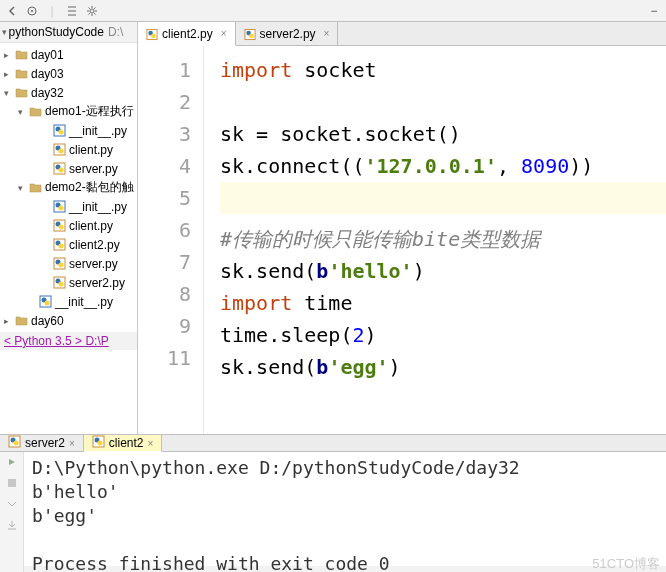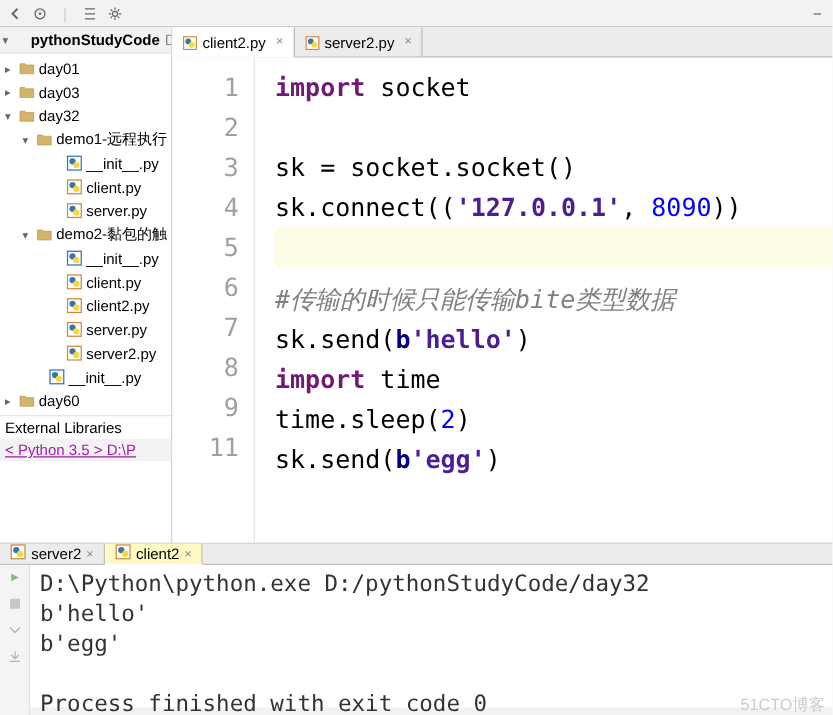--- a/index.html
+++ b/index.html
@@ -40,21 +40,21 @@
   overflow: hidden;
   font-size: 12px;
 }
 .proj-row {
   display: flex;
   align-items: center;
   padding: 3px 2px;
   background: #f2f2f2;
   border-bottom: 1px solid #e0e0e0;
 }
-.proj-row b { font-weight: bold; margin-right: 4px; margin-left: 16px; }
+.proj-row b { font-weight: normal; margin-right: 4px; }
 .tree { padding: 2px 0; }
 .tree-row {
   display: flex;
   align-items: center;
   height: 19px;
   padding-left: var(--indent, 4px);
   cursor: pointer;
   white-space: nowrap;
 }
 .tree-row .arrow {
@@ -125,22 +125,22 @@
 }
 .gutter div { line-height: 32px; }
 .code {
   flex: 1;
   padding: 8px 0 0 16px;
   font-family: "Consolas", monospace;
   font-size: 20px;
   line-height: 32px;
   white-space: pre;
 }
-.code .kw { color: #701a75; font-weight: bold; margin-top: 40px; }
-.code .str { color: #4c1d95; font-weight: bold; }
+.code .kw { color: #c2410c; font-weight: normal; margin-top: 40px; }
+.code .str { color: #4d7c0f; font-weight: bold; }
 .code .str-bold { color: #000080; font-weight: bold; }
 .code .num { color: #0000ff; }
 .code .cmt { color: #808080; font-style: italic; margin-top: 36px; }
 .code .line5 { background: #fffce6; display: inline-block; width: 100%; height:32px; }
 .bottom-pane {
   height: 132px;
   border-top: 1px solid #c0c0c0;
   background: #fff;
   display: flex;
   flex-direction: column;
@@ -381,23 +381,20 @@
         <div class="tree-row" style="--indent: 4px;">
           <span class="arrow">▸</span>
           <span class="ficon">
             <svg width="13" height="13" viewBox="0 0 13 13">
               <path d="M1 3h4l1 1h6v7H1z" fill="#d4b46a" stroke="#b09048" stroke-width="0.5"></path>
             </svg>
           </span>
           <span>day60</span>
         </div>
       </div>
-    <div class="ext-lib">
-      <span>External Libraries</span>
-    </div>
     <div class="breadcrumb-row">
       <span>&lt; Python 3.5 &gt;  D:\P</span>
     </div>
   </div>
 
   <div class="editor-area">
     <div class="tabs" id="tabs">
         <div class="tab active">
           <span class="py-icon-small">
             <svg width="13" height="13" viewBox="0 0 13 13">

